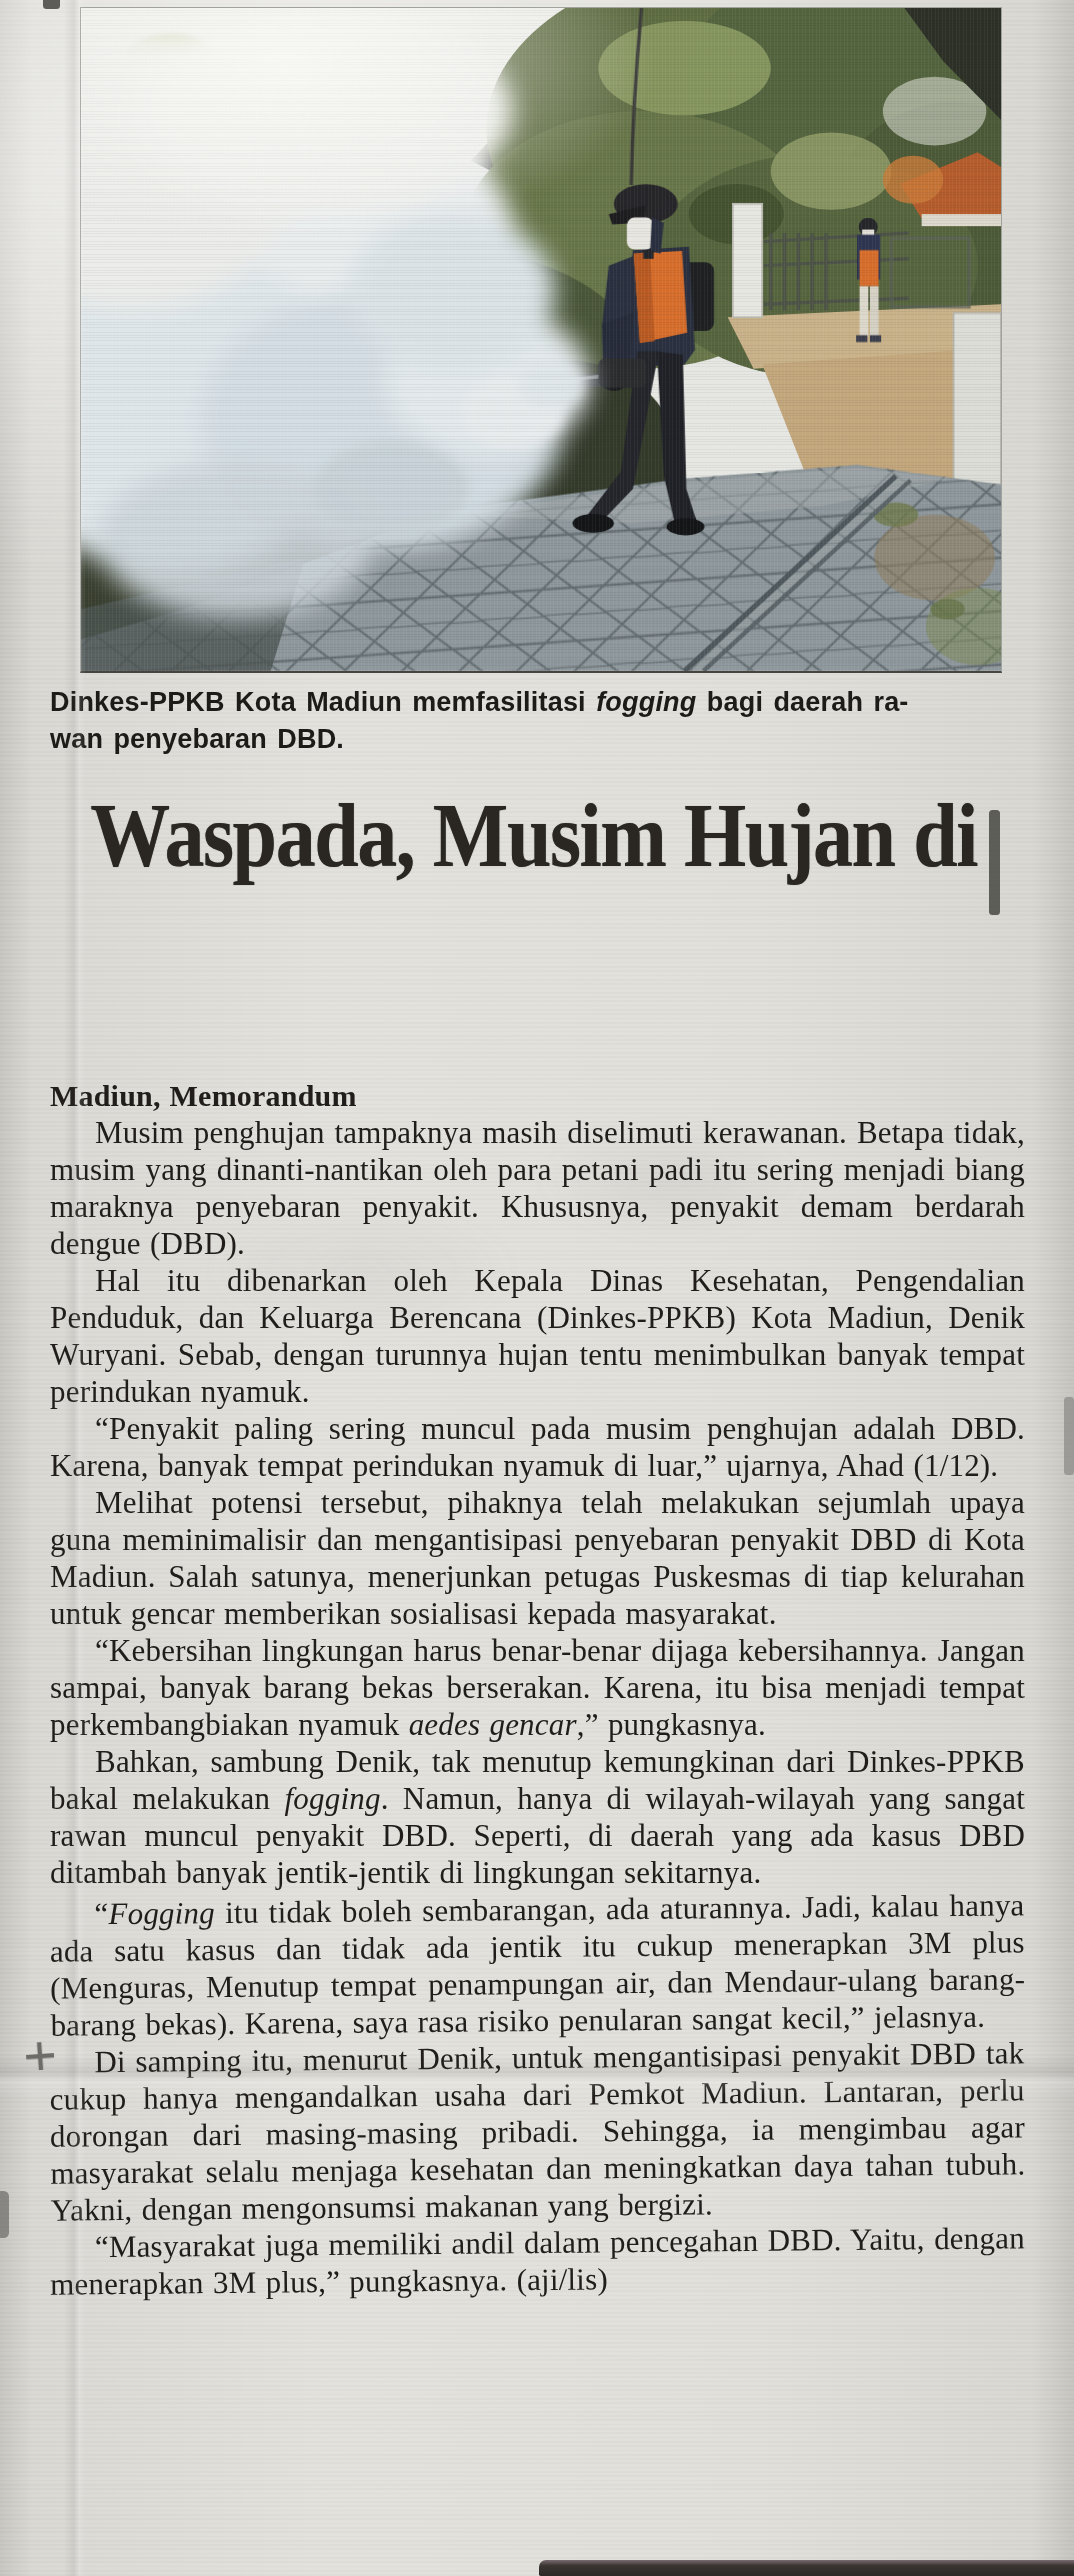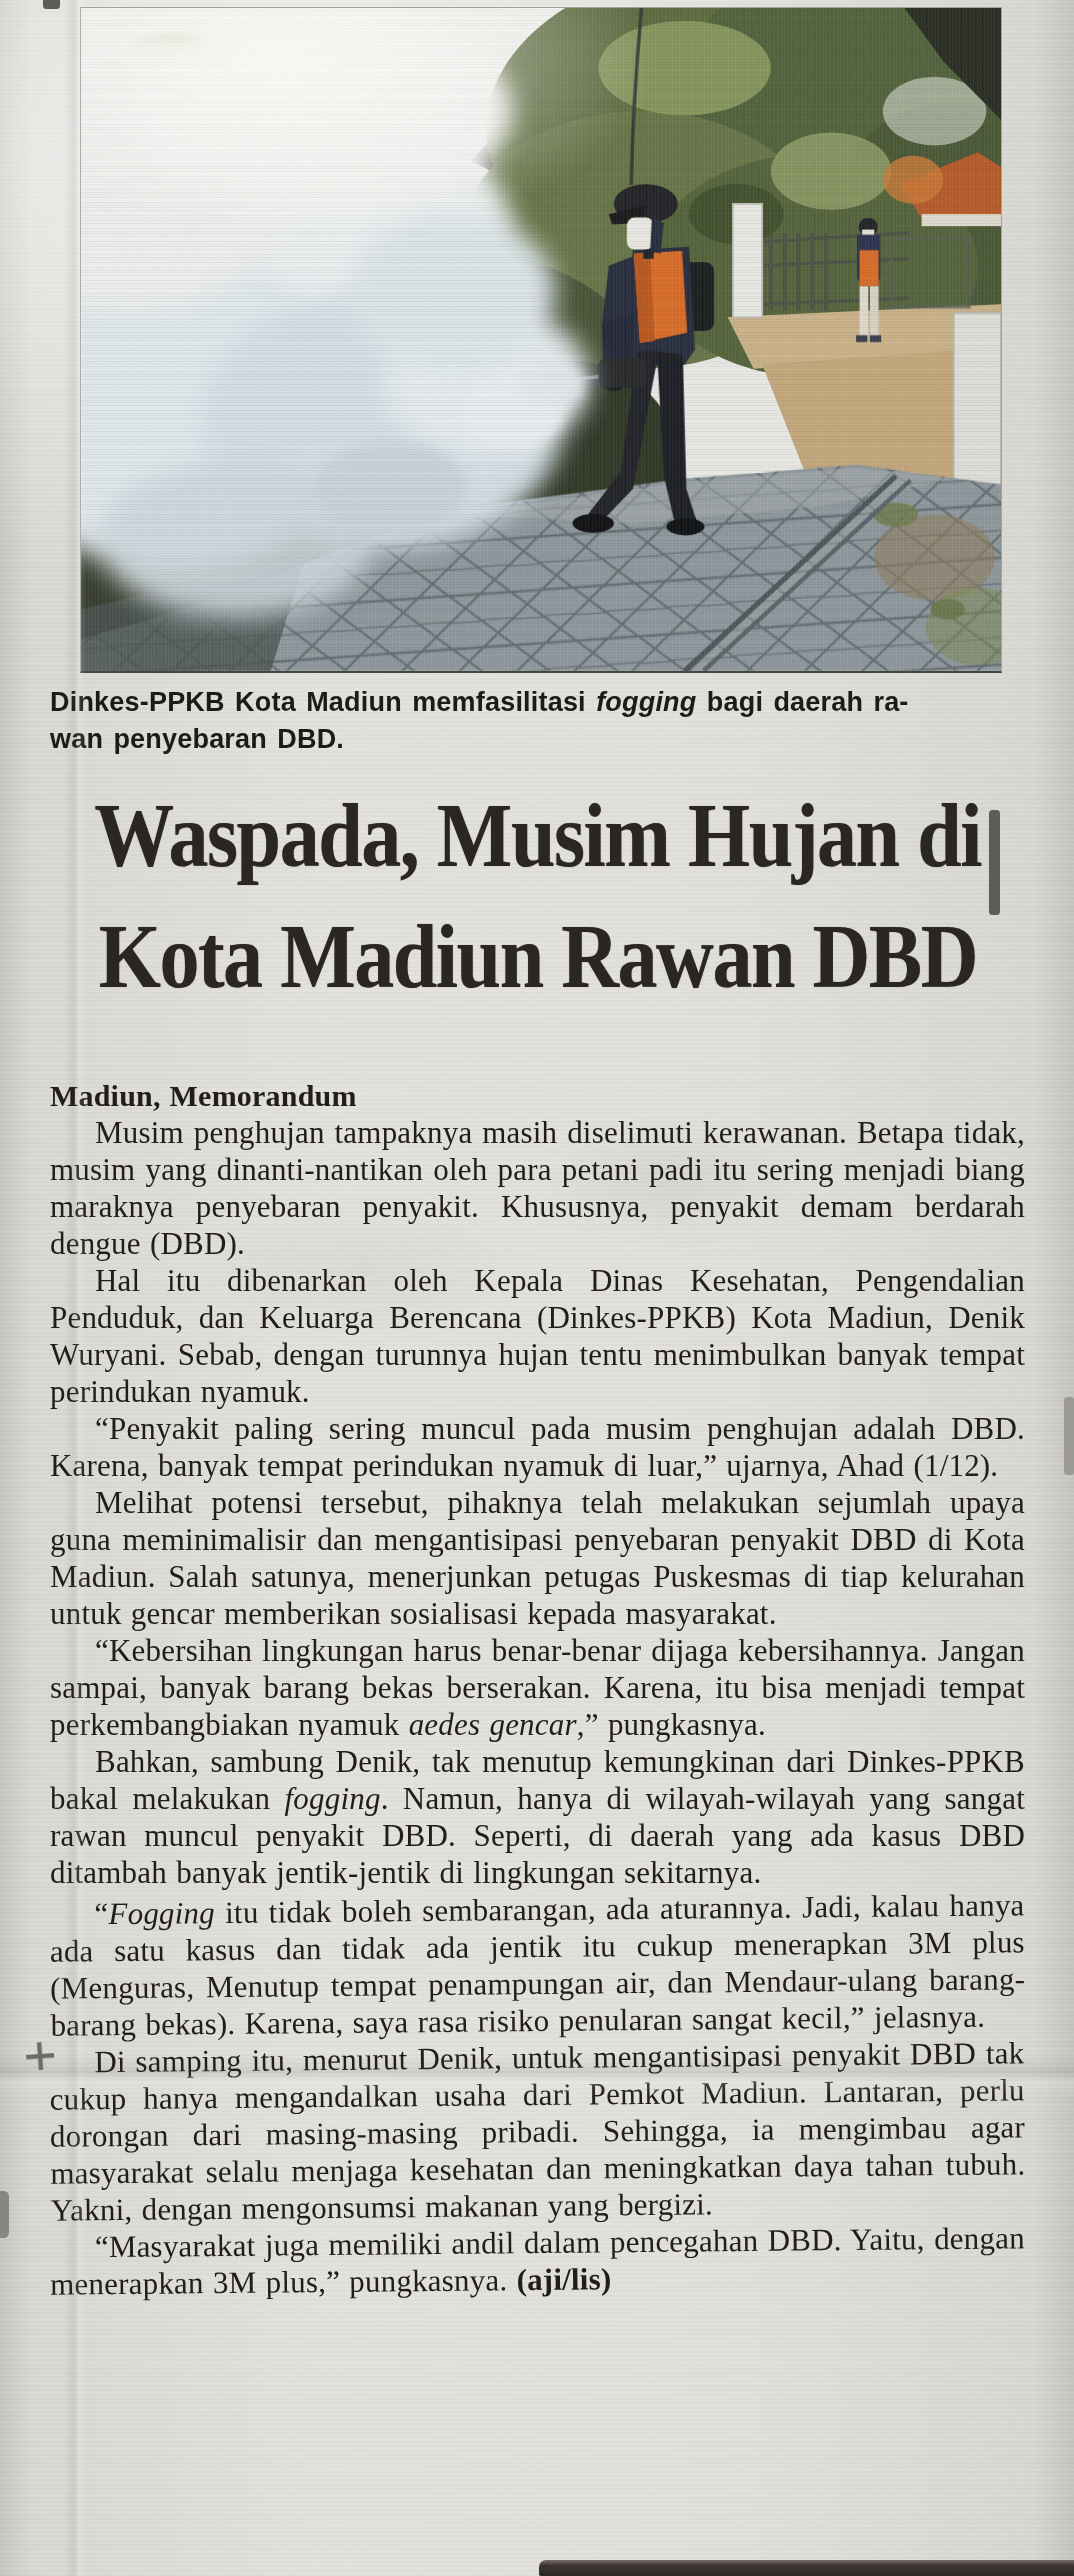--- a/index.html
+++ b/index.html
@@ -29,42 +29,42 @@
   
   .caption{
     position:absolute;left:50px;top:684px;width:979px;
     font-family:"Liberation Sans",sans-serif;font-weight:bold;
     font-size:27px;line-height:37px;color:#1d1b18;letter-spacing:0.2px;word-spacing:2.6px;
   }
   .cap-line{white-space:nowrap;}
   
   .headline{
     position:absolute;left:24px;top:775px;width:1027px;margin:0;
-    display:flex;flex-direction:column;align-items:center;
+    display:flex;align-items:center;
     font-family:"Liberation Serif",serif;font-weight:bold;color:#2a2723;
   }
   .hline{
     font-size:92px;line-height:121px;letter-spacing:-1.7px;white-space:nowrap;
     transform:scaleX(.87);transform-origin:50% 50%;
     text-shadow:0 0 0.9px rgba(40,38,34,.6);
   }
   
   .article{
     position:absolute;left:50px;top:1077px;width:975px;
     font-size:31px;line-height:37px;letter-spacing:0.2px;word-spacing:1.3px;
     text-align:justify;color:#201d1a;
   }
   .article p{margin:0;}
   p.dateline{font-weight:bold;text-indent:0;font-size:30px;}
   p.para{text-indent:45px;}
   p.para:nth-of-type(8), p.para:nth-of-type(9), p.para:nth-of-type(10){
     transform:rotate(-0.55deg);
   }
   .rs-i{font-style:italic;}
-  .rs-b{font-weight:bold;}
+  .rs-b{font-weight:normal;}
   
   .crease-v{position:absolute;left:64px;top:0;width:22.4px;height:2576px;pointer-events:none;
     background:linear-gradient(90deg, rgba(0,0,0,0), rgba(90,88,84,.10) 45%, rgba(255,255,255,.15) 70%, rgba(0,0,0,0));}
   .crease-h{position:absolute;left:0;top:2056px;width:1075px;height:40px;pointer-events:none;
     background:linear-gradient(180deg, rgba(0,0,0,0), rgba(80,78,74,.12) 40%, rgba(255,255,255,.18) 65%, rgba(0,0,0,0));}
   .crop-mark{position:absolute;left:10.4px;top:2025px;width:60px;height:60px;
     color:#6e6c68;font-family:"DejaVu Sans Mono",monospace;font-size:54px;line-height:60px;
     text-align:center;transform:rotate(-4deg);font-weight:400;}
   .corner-nick{position:absolute;left:43px;top:0;width:17.3px;height:8.6px;background:#3c3a36;border-radius:0 0 3.5px 3.5px;opacity:.8;}
   .edge-smudge-1{position:absolute;left:989px;top:810px;width:11.2px;height:105px;background:#3f3e3a;border-radius:3.5px;opacity:.8;}

